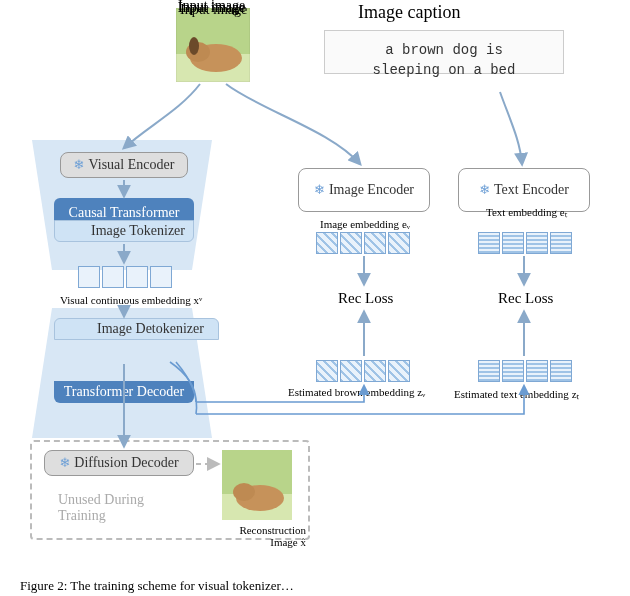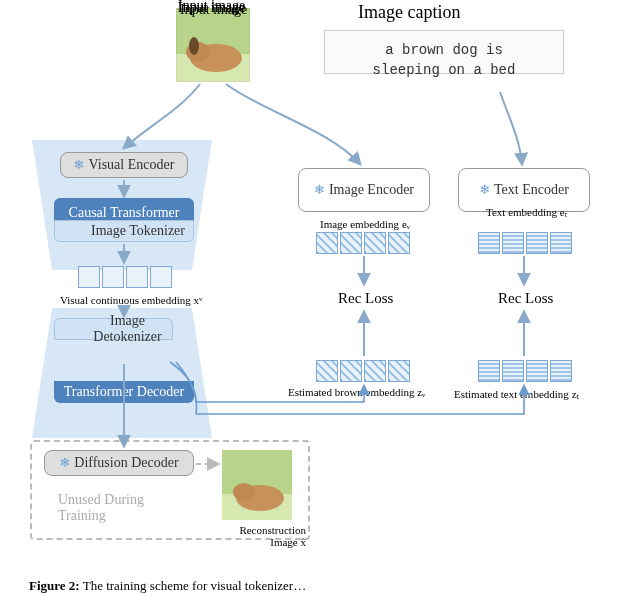--- a/index.html
+++ b/index.html
@@ -111,21 +111,21 @@
   <div class="abs token-strip" style="left:78px; top:266px;" data-name="visual-embed-tokens">
     <div class="token plain"></div>
       <div class="token plain"></div>
       <div class="token plain"></div>
       <div class="token plain"></div>
   </div>
   <div class="abs small-label" style="left:28px; top:294px;margin-left:32px;" data-name="visual-embed-label">
     <span>Visual continuous embedding </span><span class="italic">xᵛ</span>
   </div>
 
-  <div class="abs box lightblue-box" style="left:54px; top:318px; width:119px; height:22px; border-radius:6px 6px 0 0;text-align:center;" data-name="image-detokenizer">Image Detokenizer</div>
+  <div class="abs box lightblue-box" style="left:54px; top:318px; width:165px; height:22px; border-radius:6px 6px 0 0;text-align:center;" data-name="image-detokenizer">Image Detokenizer</div>
   <div class="abs box blue-box" style="left:54px; top:340px; width:140px; height:22px; border-radius:0 0 6px 6px;margin-top:41px;" data-name="transformer-decoder">Transformer Decoder</div>
 
   <div class="abs" style="left:30px; top:440px; width:280px; height:100px; border:2px dashed #bbb; border-radius:4px;" data-name="unused-dashed-box"></div>
 
   <div class="abs box frozen-box" style="left:44px; top:450px; width:150px; height:26px;" data-name="diffusion-decoder">
     <span class="snow" data-name="snowflake-icon-2">❄</span>
     <span data-name="diffusion-decoder-label">Diffusion Decoder</span>
   </div>
 
   <div class="abs" style="left:58px; top:492px; font-size:14px; color:#aaa; text-align:left; width:130px;" data-name="unused-label">
@@ -237,16 +237,16 @@
 
     <path d="M196,402 H364 V386" stroke="#6a9bd1" stroke-width="1.6" fill="none" marker-end="url(#ahb)"></path>
 
     <path d="M196,414 H524 V386" stroke="#6a9bd1" stroke-width="1.6" fill="none" marker-end="url(#ahb)"></path>
 
     <path d="M170,362 Q196,380 196,402" stroke="#6a9bd1" stroke-width="1.6" fill="none"></path>
     <path d="M176,362 Q200,390 196,414" stroke="#6a9bd1" stroke-width="1.6" fill="none"></path>
   </svg>
 
   <div class="abs caption-line" style="left:20px; top:578px; width:600px; white-space:nowrap; overflow:hidden;" data-name="figure-caption">
-    <span style="font-weight:bold;margin-left:9px;">Figure 2:</span><span> The training scheme for visual tokenizer…</span>
+    <span style="font-weight:normal;">Figure 2:</span><span> The training scheme for visual tokenizer…</span>
   </div>
 
 </div>
 
 </body></html>

